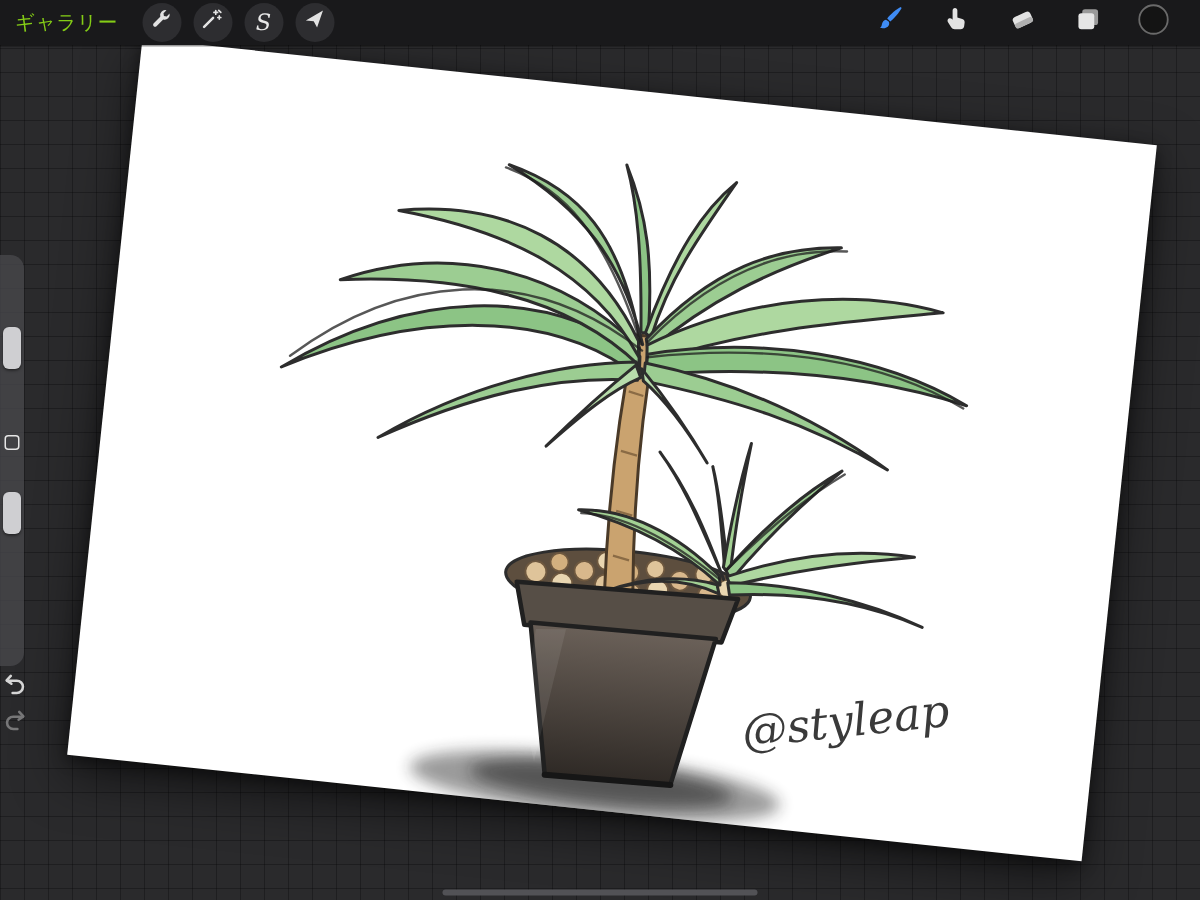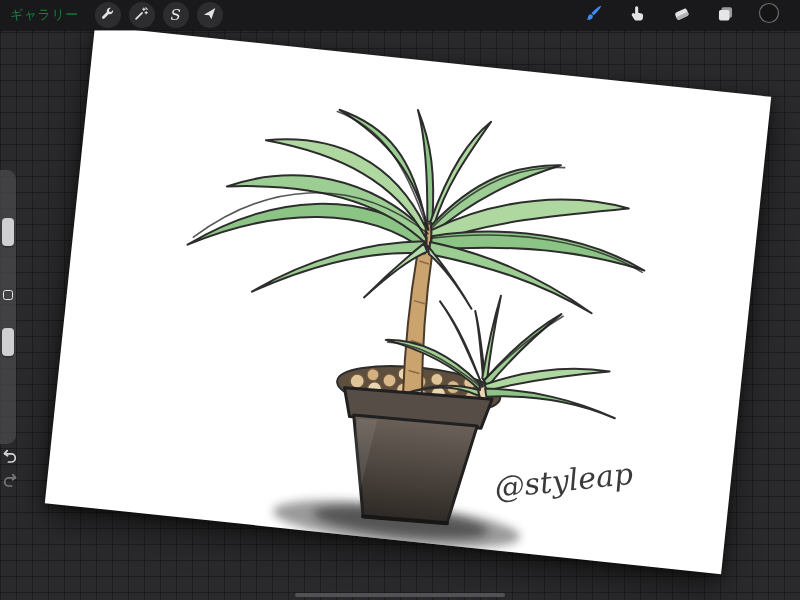--- a/index.html
+++ b/index.html
@@ -15,21 +15,21 @@
   }
 
   
   .toolbar {
     position:absolute; top:0; left:0; width:800px; height:30px;
     background:#19191b;
     display:flex; align-items:center;
     padding:0 10px; z-index:20;
     box-shadow:0 1px 0 rgba(0,0,0,.4);
   }
-  .gallery-label { color:#15803d; font-size:13px; margin-right:16px; letter-spacing:.5px; }
+  .gallery-label { color:#84cc16; font-size:13px; margin-right:16px; letter-spacing:.5px; }
   .tool-btn {
     width:26px; height:26px; border-radius:50%;
     display:flex; align-items:center; justify-content:center;
     margin-right:8px; cursor:pointer; flex:0 0 auto;
   }
   .tool-btn.circled { background:#2d2d30; }
   .right-group { margin-left:auto; display:flex; align-items:center; gap:10px; }
   .sel-glyph { color:#e8e8e8; font-family:"DejaVu Serif", serif; font-style:italic; font-size:15px; line-height:1; }
 
   

